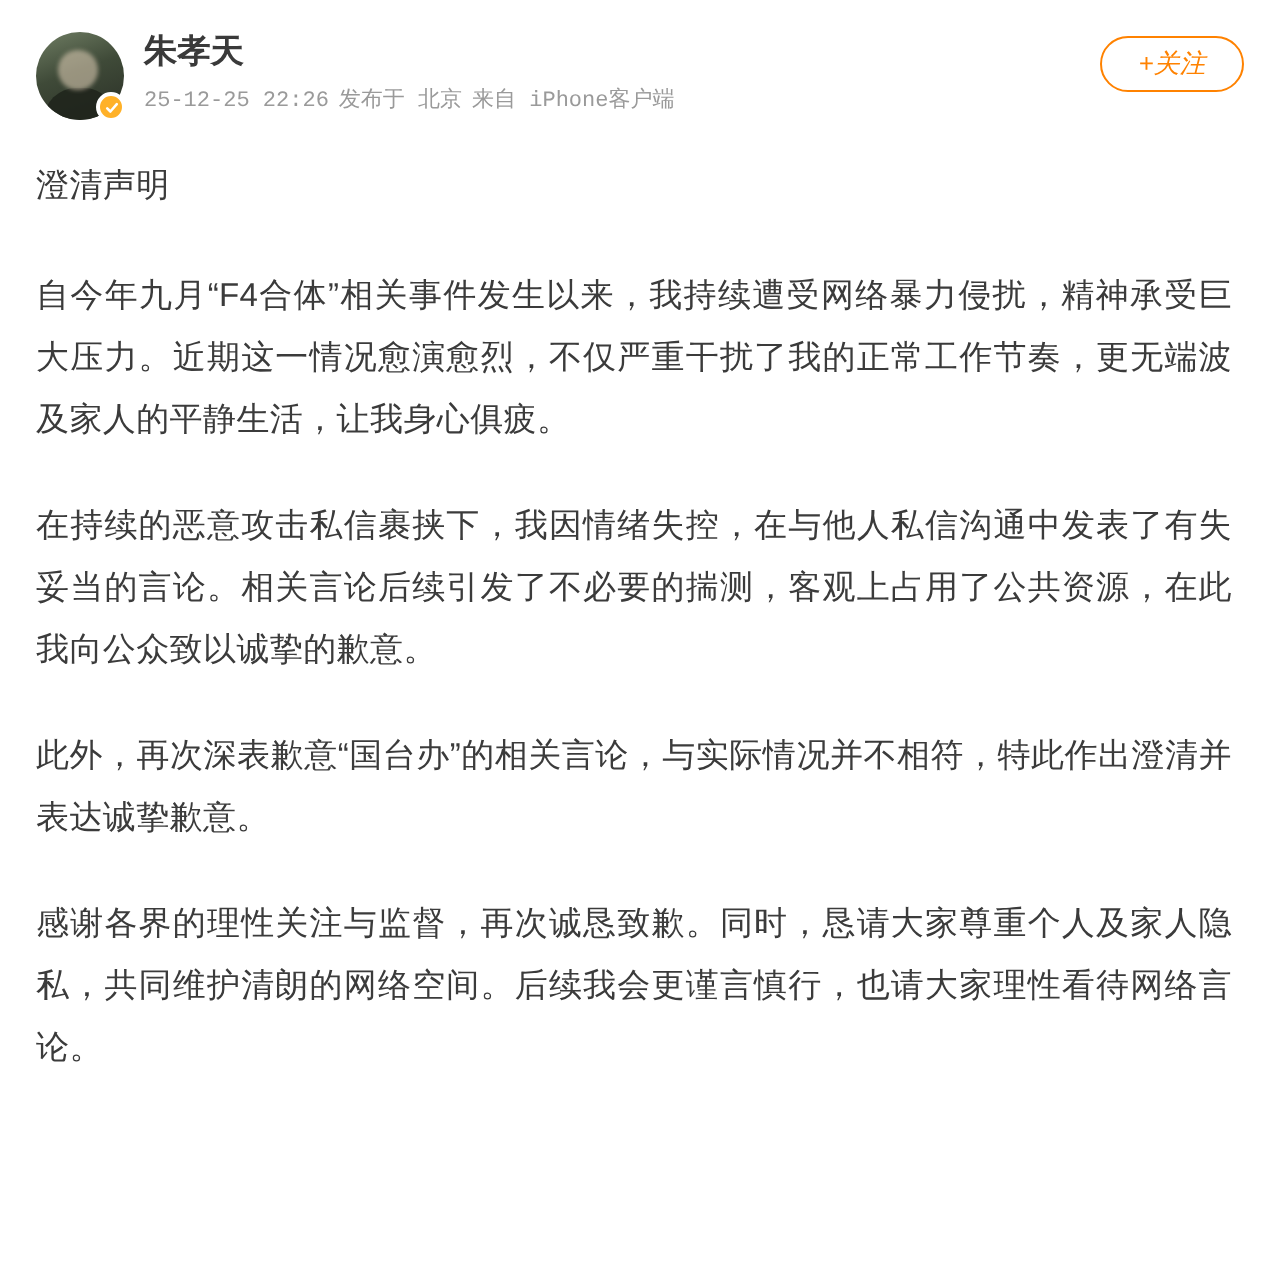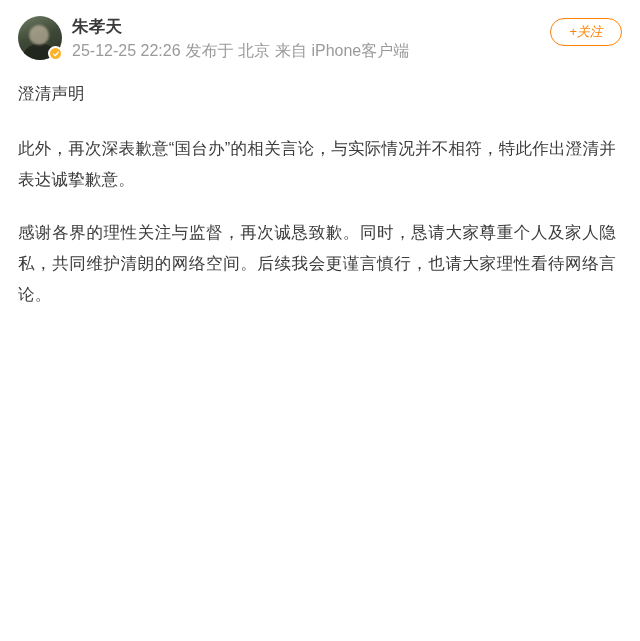--- a/index.html
+++ b/index.html
@@ -87,24 +87,25 @@
   }
   .username {
     font-size: 16.5px;
     font-weight: bold;
     color: #3a3a3a;
     line-height: 22px;
     letter-spacing: 0.2px;
   }
   .meta {
     margin-top: 5px;
-    font-size: 16px;
+    font-size: 11px;
     color: #9a9a9a;
     line-height: 18px;
     white-space: nowrap;
+    font-family: Liberation Mono, monospace;
   }
   .meta .sep { display: inline-block; width: 5px; }
   .follow-btn {
     position: absolute;
     right: 0;
     top: 4px;
     height: 28px;
     min-width: 72px;
     padding: 0 12px;
     box-sizing: border-box;
@@ -156,18 +157,20 @@
       <div class="meta">
         <span>25-12-25 22:26</span><span class="sep"></span><span>发布于</span>&nbsp;<span>北京</span><span class="sep"></span><span>来自 iPhone客户端</span>
       </div>
     </div>
 
     <div class="follow-btn">+关注</div>
   </div>
 
   <div class="content">
     <p class="title">澄清声明</p>
+    <p>自今年九月“F4合体”相关事件发生以来，我持续遭受网络暴力侵扰，精神承受巨大压力。近期这一情况愈演愈烈，不仅严重干扰了我的正常工作节奏，更无端波及家人的平静生活，让我身心俱疲。</p>
+    <p>在持续的恶意攻击私信裹挟下，我因情绪失控，在与他人私信沟通中发表了有失妥当的言论。相关言论后续引发了不必要的揣测，客观上占用了公共资源，在此我向公众致以诚挚的歉意。</p>
     <p>此外，再次深表歉意“国台办”的相关言论，与实际情况并不相符，特此作出澄清并表达诚挚歉意。</p>
     <p>感谢各界的理性关注与监督，再次诚恳致歉。同时，恳请大家尊重个人及家人隐私，共同维护清朗的网络空间。后续我会更谨言慎行，也请大家理性看待网络言论。</p>
 
   </div>
 
 </div>
 
 </body></html>

